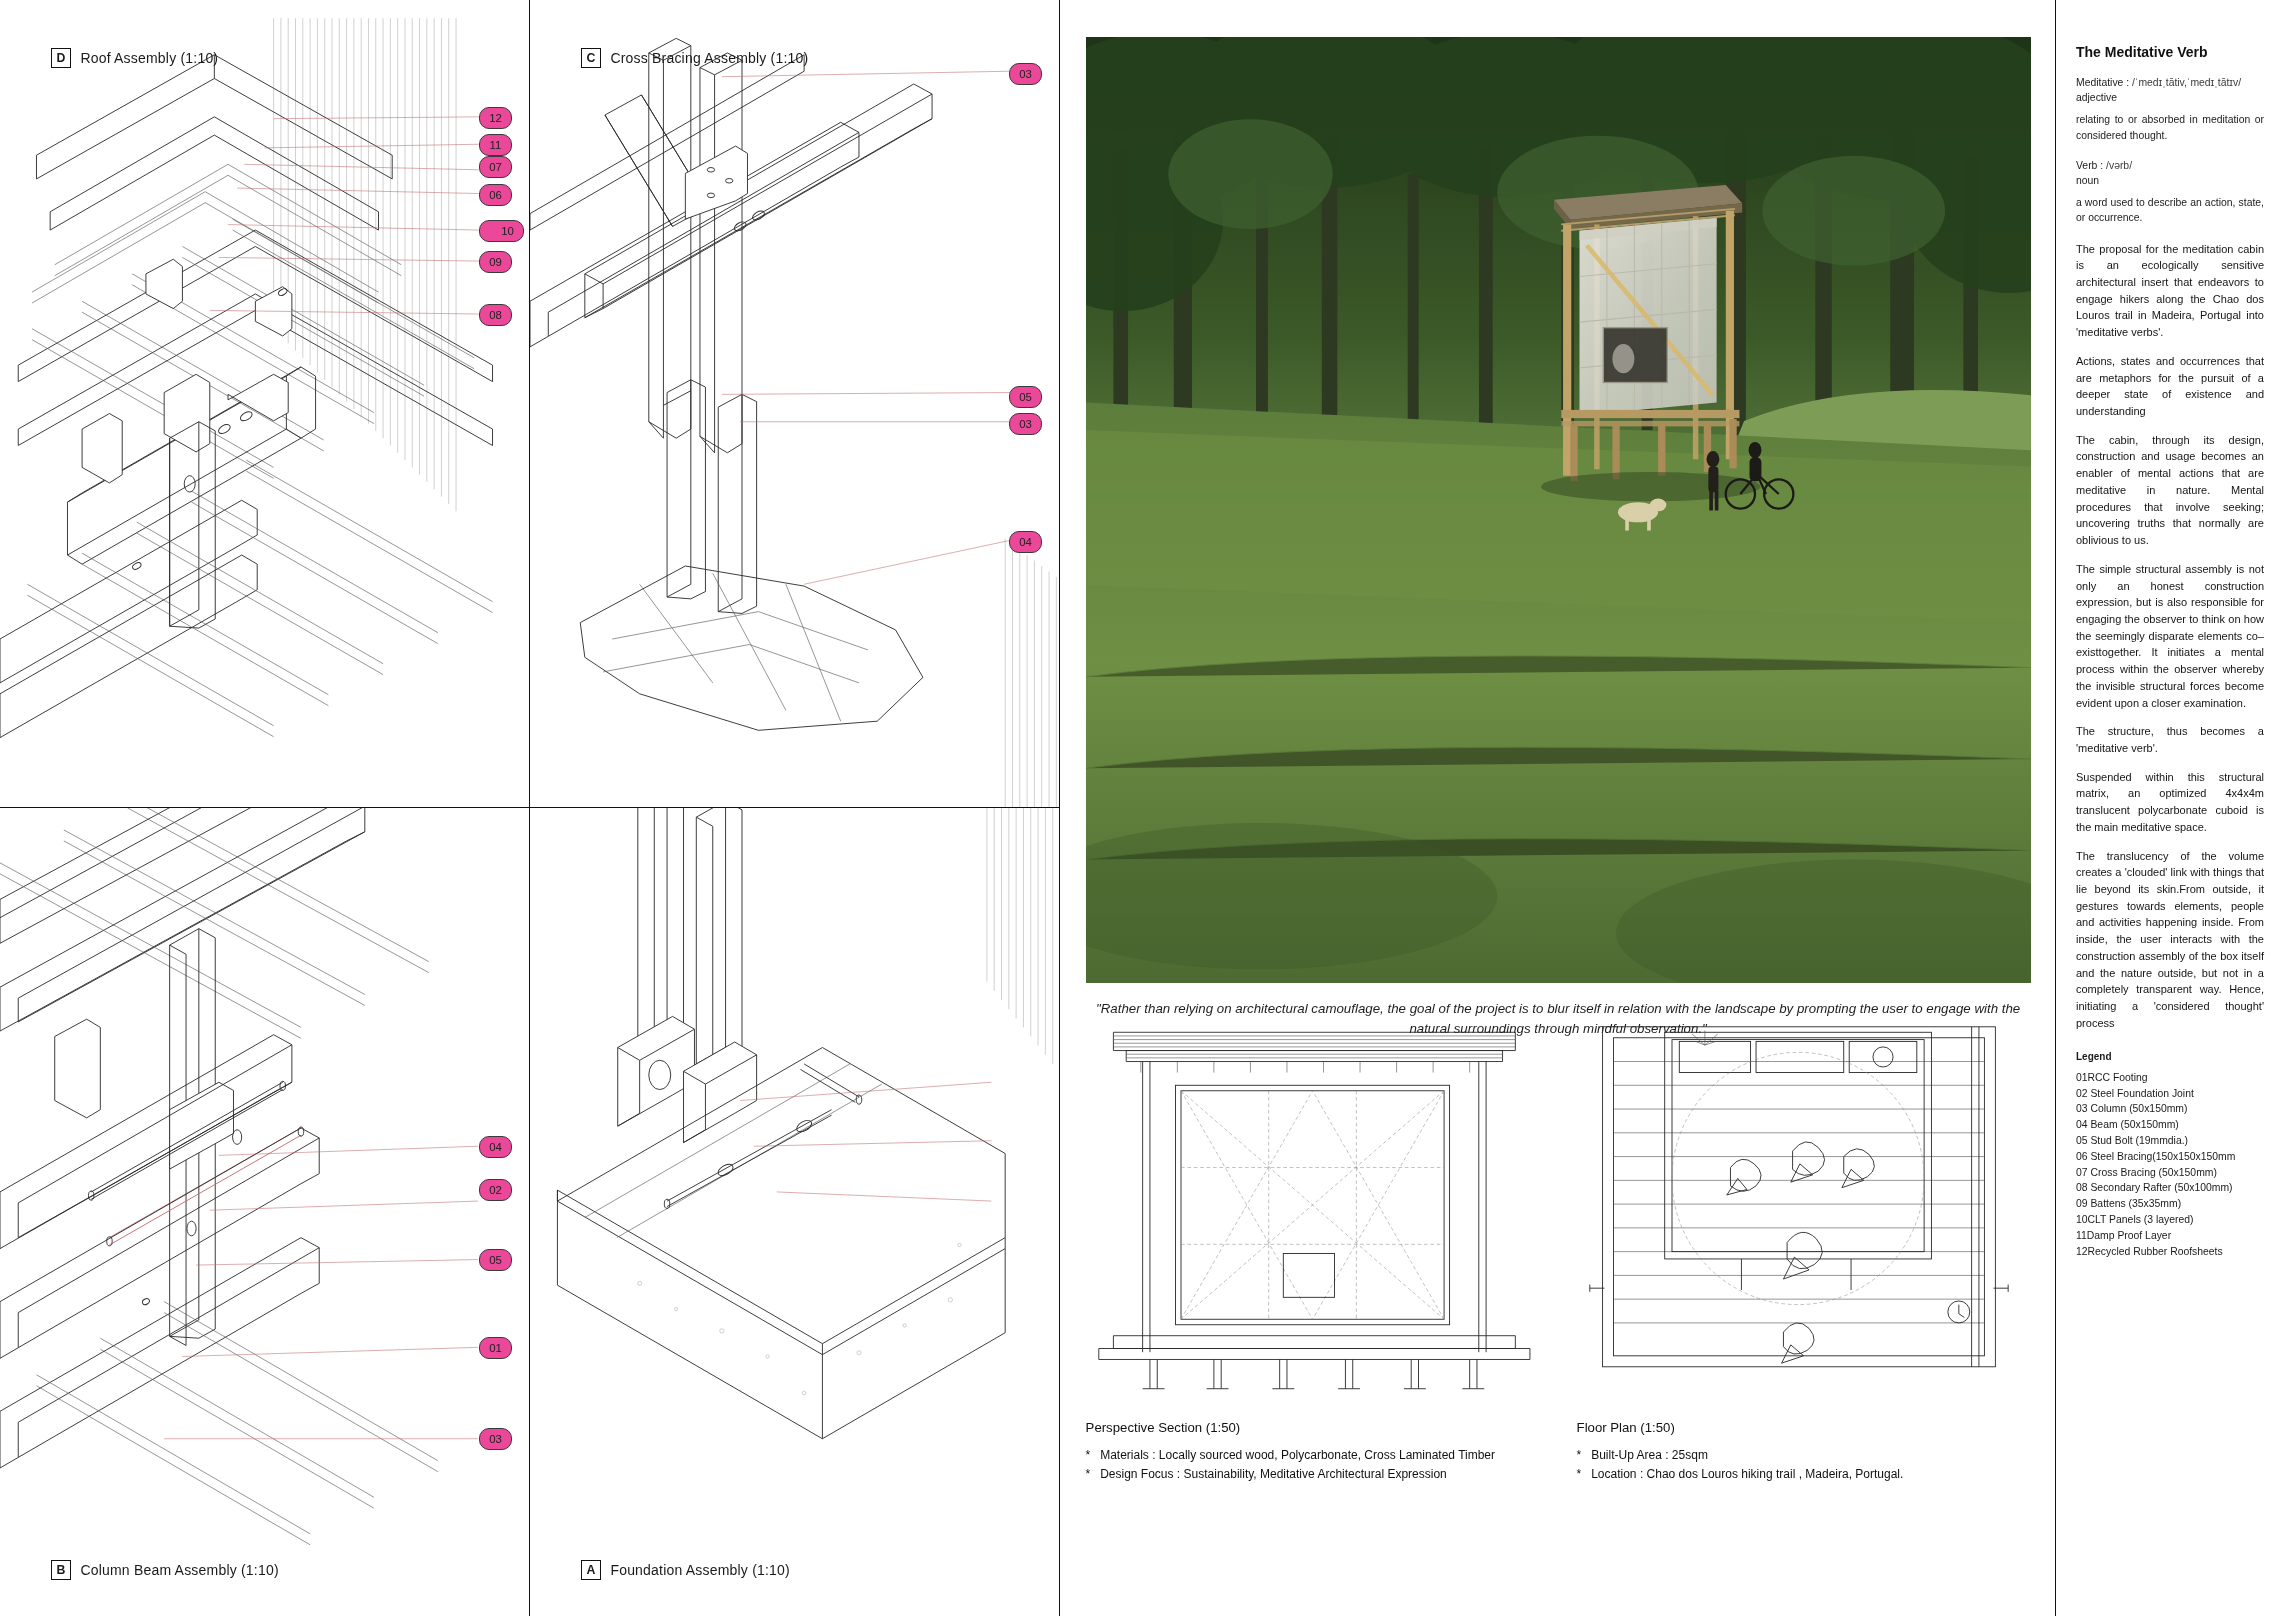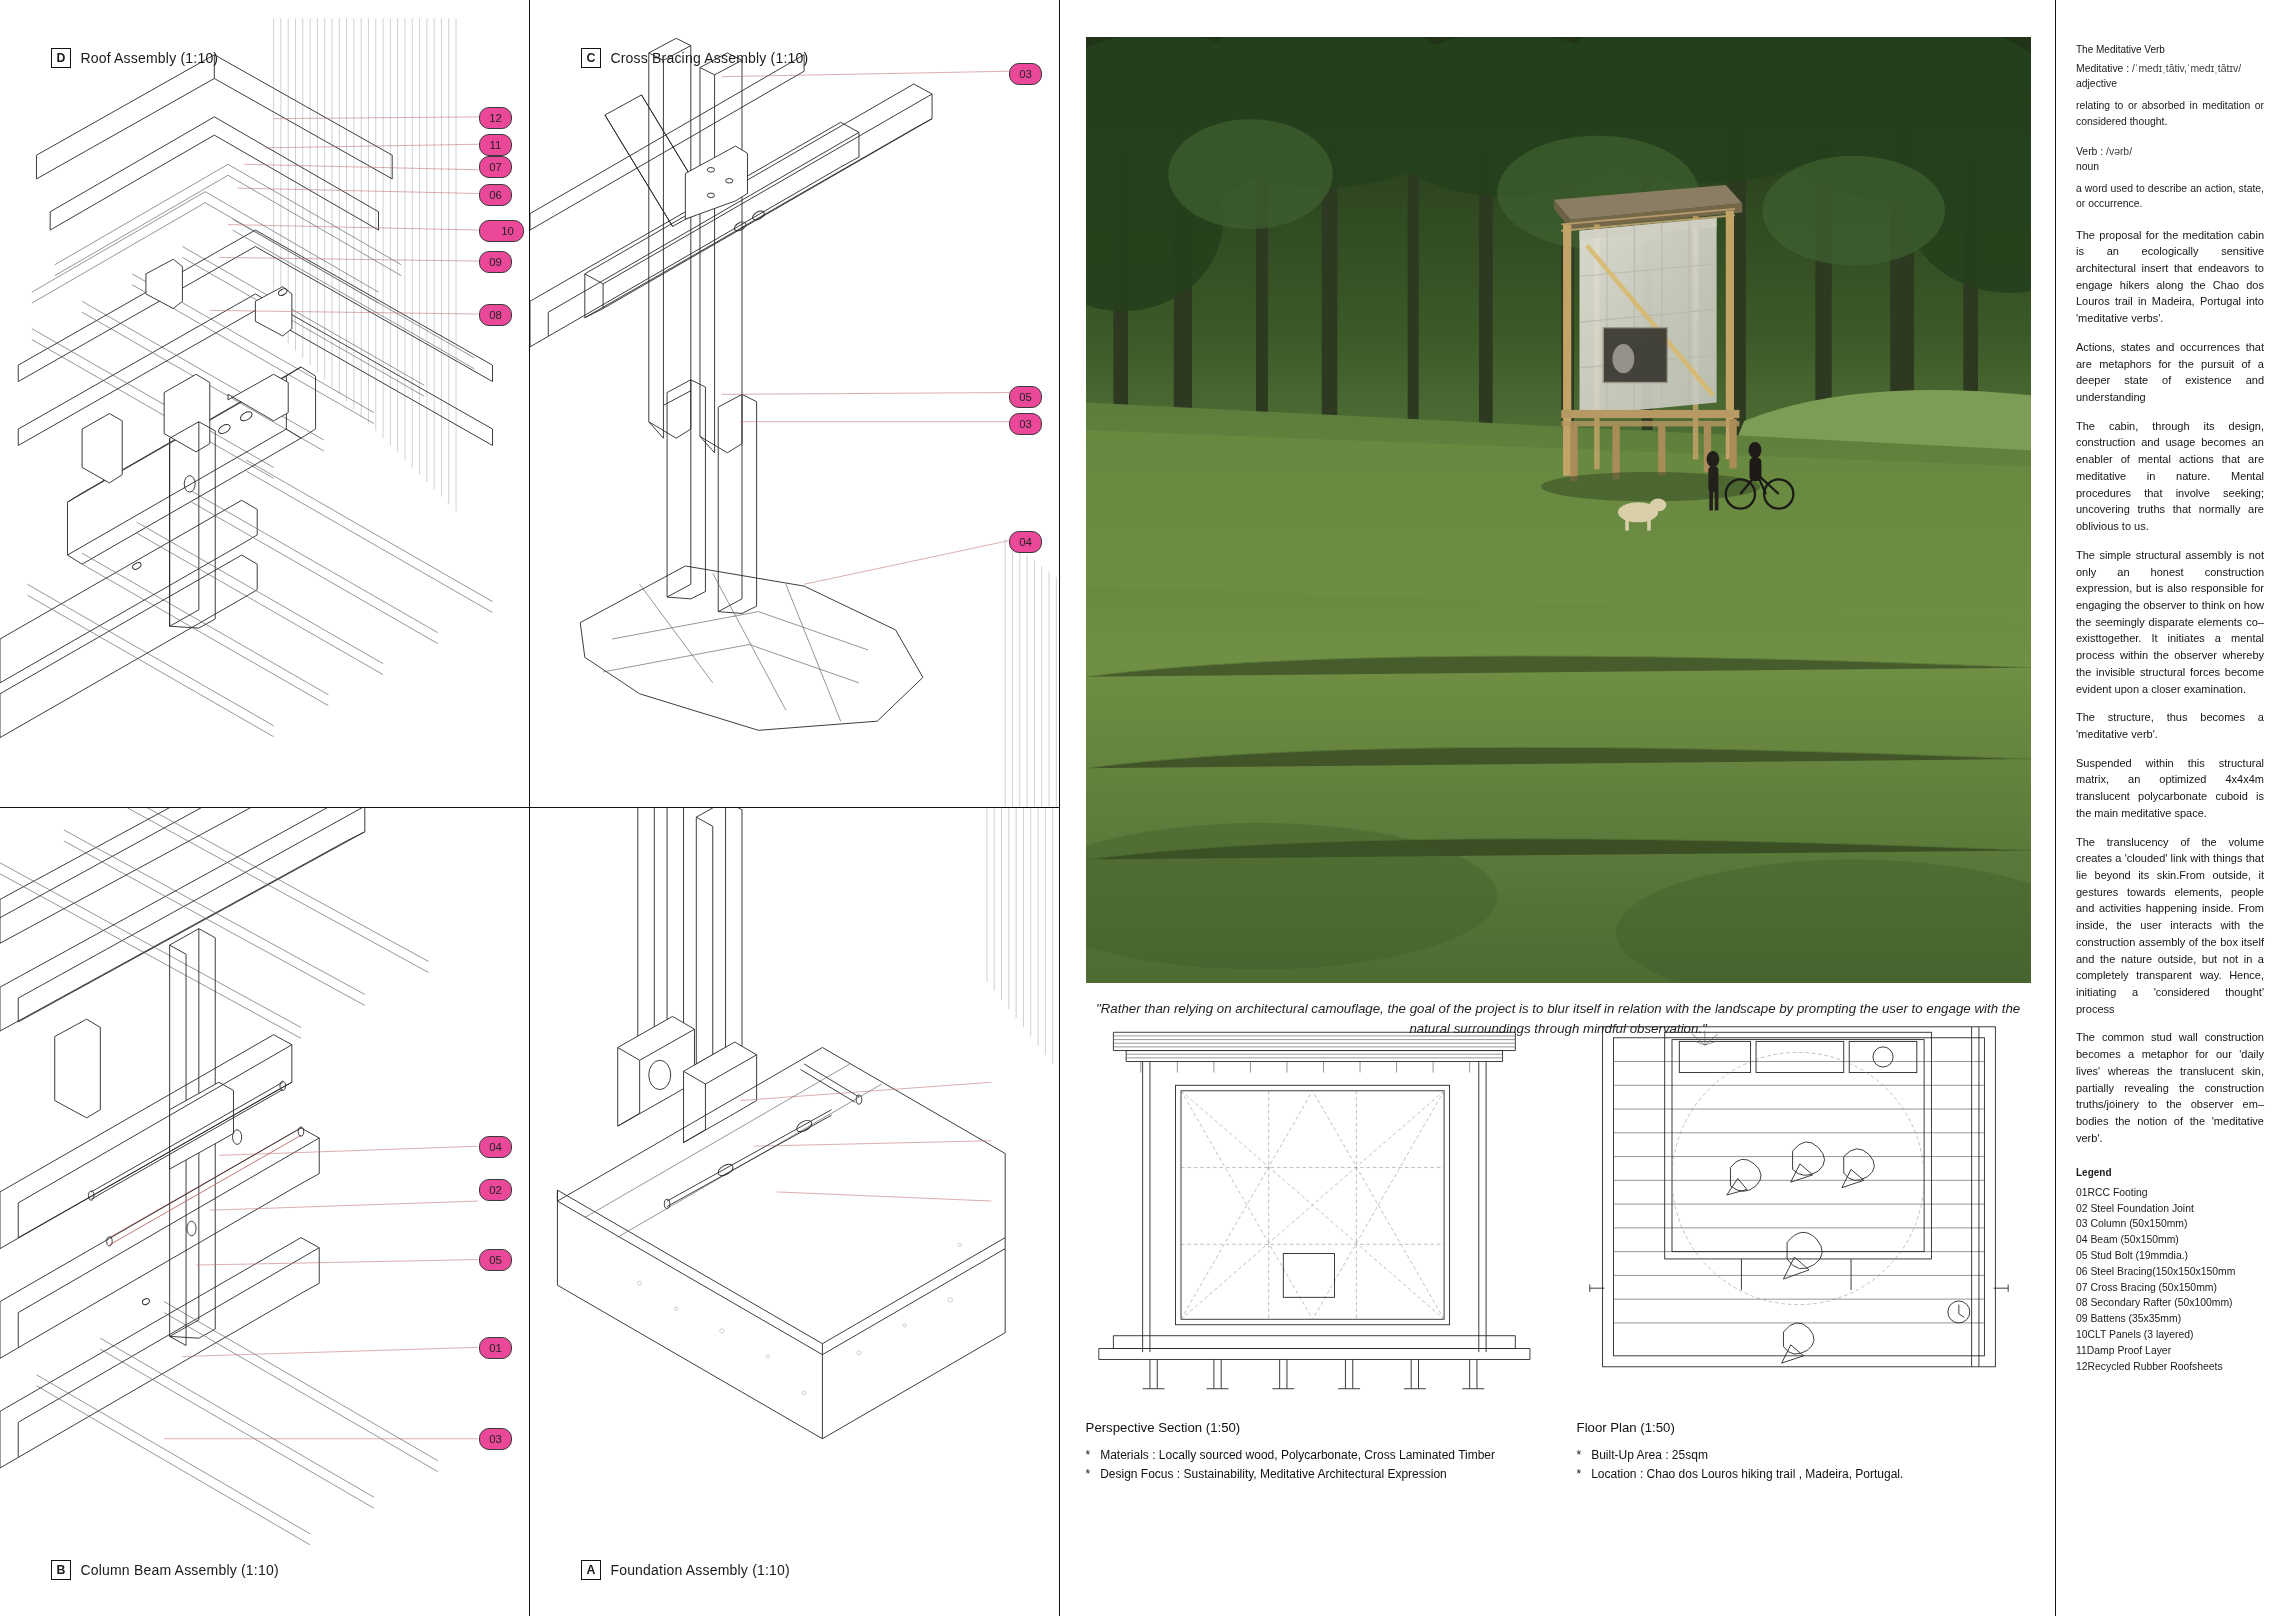--- a/index.html
+++ b/index.html
@@ -134,23 +134,23 @@
 
   
   .right {
     position: relative;
     width: 228px;
     height: 1616px;
     box-sizing: border-box;
     padding: 44px 20px 0 20px;
   }
   .r-title {
-    font-size: 10px;
-    font-weight: normal;
-    margin-bottom: 6px;
+    font-size: 14px;
+    font-weight: bold;
+    margin-bottom: 15px;
     color: #111;
   }
   .r-term { font-size: 10.4px; line-height: 1.45; margin-bottom: 1.8px; }
   .r-term .ipa { color: #3b3b3b; }
   .r-pos { font-size: 10.4px; margin-bottom: 9.1px; }
   .r-def {
     font-size: 10.4px;
     line-height: 1.5;
     text-align: justify;
     margin-bottom: 14.6px;
@@ -941,21 +941,20 @@
     <div class="r-pos">noun</div>
     <div class="r-def">a word used to describe an action, state, or occurrence.</div>
 
     <div class="r-para">The proposal for the meditation cabin is an ecologically sensitive architectural insert that endeavors to engage hikers along the Chao dos Louros trail in Madeira, Portugal into 'meditative verbs'.</div>
     <div class="r-para">Actions, states and occurrences that are metaphors for the pursuit of a deeper state of existence and understanding</div>
     <div class="r-para">The cabin, through its design, construction and usage becomes an enabler of mental actions that are meditative in nature. Mental procedures that involve seeking; uncovering truths that normally are oblivious to us.</div>
     <div class="r-para">The simple structural assembly is not only an honest construction expression, but is also responsible for engaging the observer to think on how the seemingly disparate elements co–existtogether. It initiates a mental process within the observer whereby the invisible structural forces become evident upon a closer examination.</div>
     <div class="r-para">The structure, thus becomes a 'meditative verb'.</div>
     <div class="r-para">Suspended within this structural matrix, an optimized 4x4x4m translucent polycarbonate cuboid is the main meditative space.</div>
     <div class="r-para">The translucency of the volume creates a 'clouded' link with things that lie beyond its skin.From outside, it gestures towards elements, people and activities happening inside. From inside, the user interacts with the construction assembly of the box itself and the nature outside, but not in a completely transparent way. Hence, initiating a 'considered thought' process</div>
-    <div class="r-para">The common stud wall construction becomes a metaphor for our 'daily lives' whereas the translucent skin, partially revealing the construction truths/joinery to the observer em–bodies the notion of the 'meditative verb'.</div>
 
     <div class="legend-title">Legend</div>
     <div class="legend-item">01RCC Footing</div>
     <div class="legend-item">02 Steel Foundation Joint</div>
     <div class="legend-item">03 Column (50x150mm)</div>
     <div class="legend-item">04 Beam (50x150mm)</div>
     <div class="legend-item">05 Stud Bolt (19mmdia.)</div>
     <div class="legend-item">06 Steel  Bracing(150x150x150mm</div>
     <div class="legend-item">07 Cross Bracing  (50x150mm)</div>
     <div class="legend-item">08 Secondary Rafter (50x100mm)</div>

